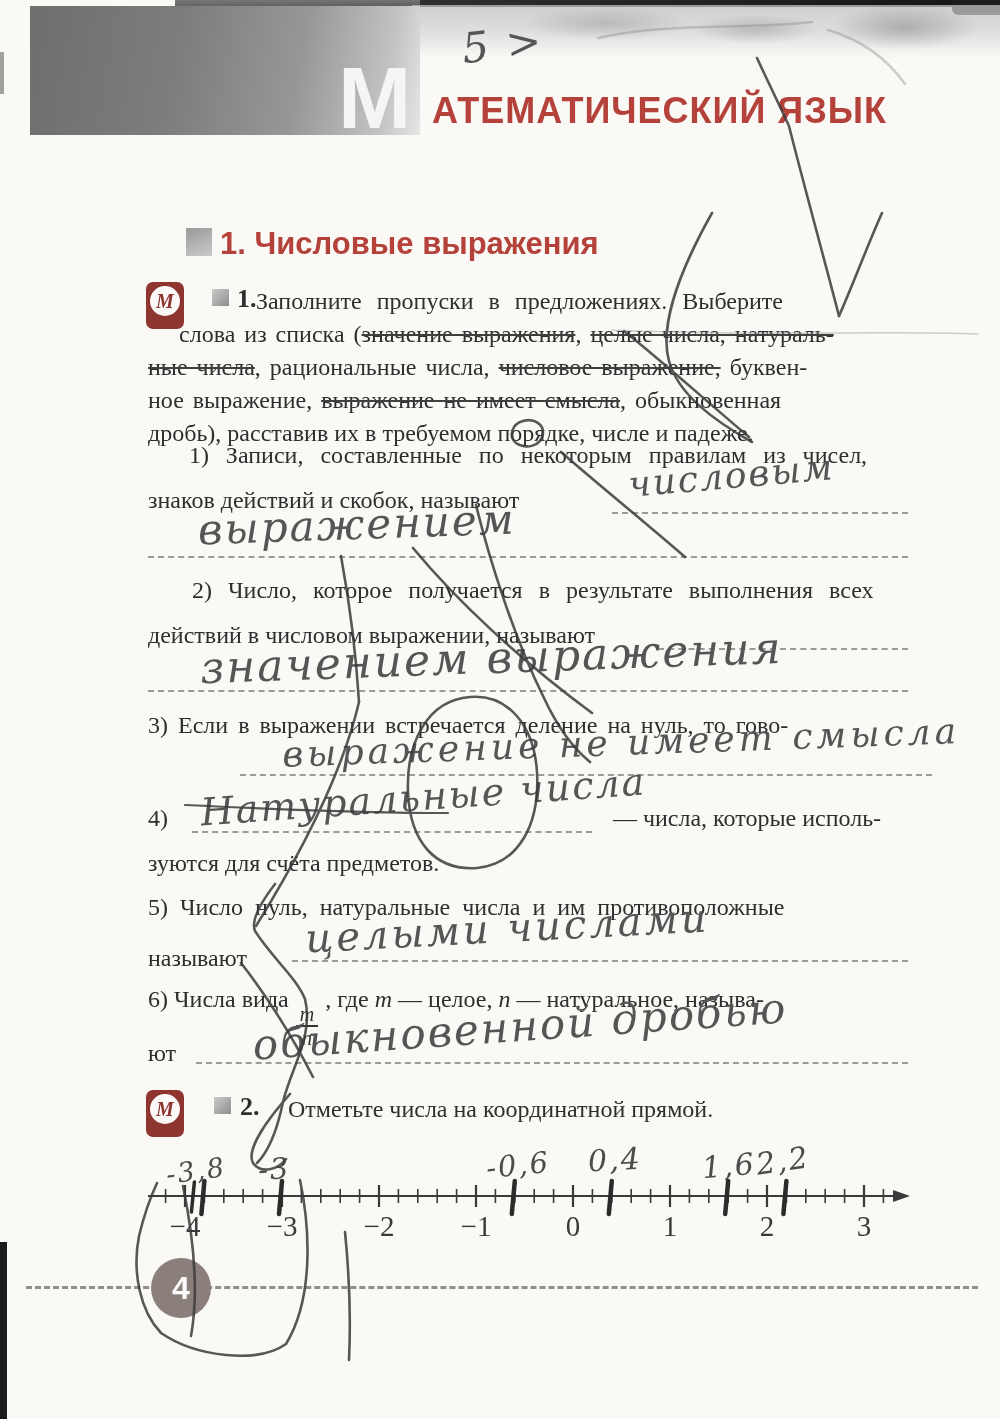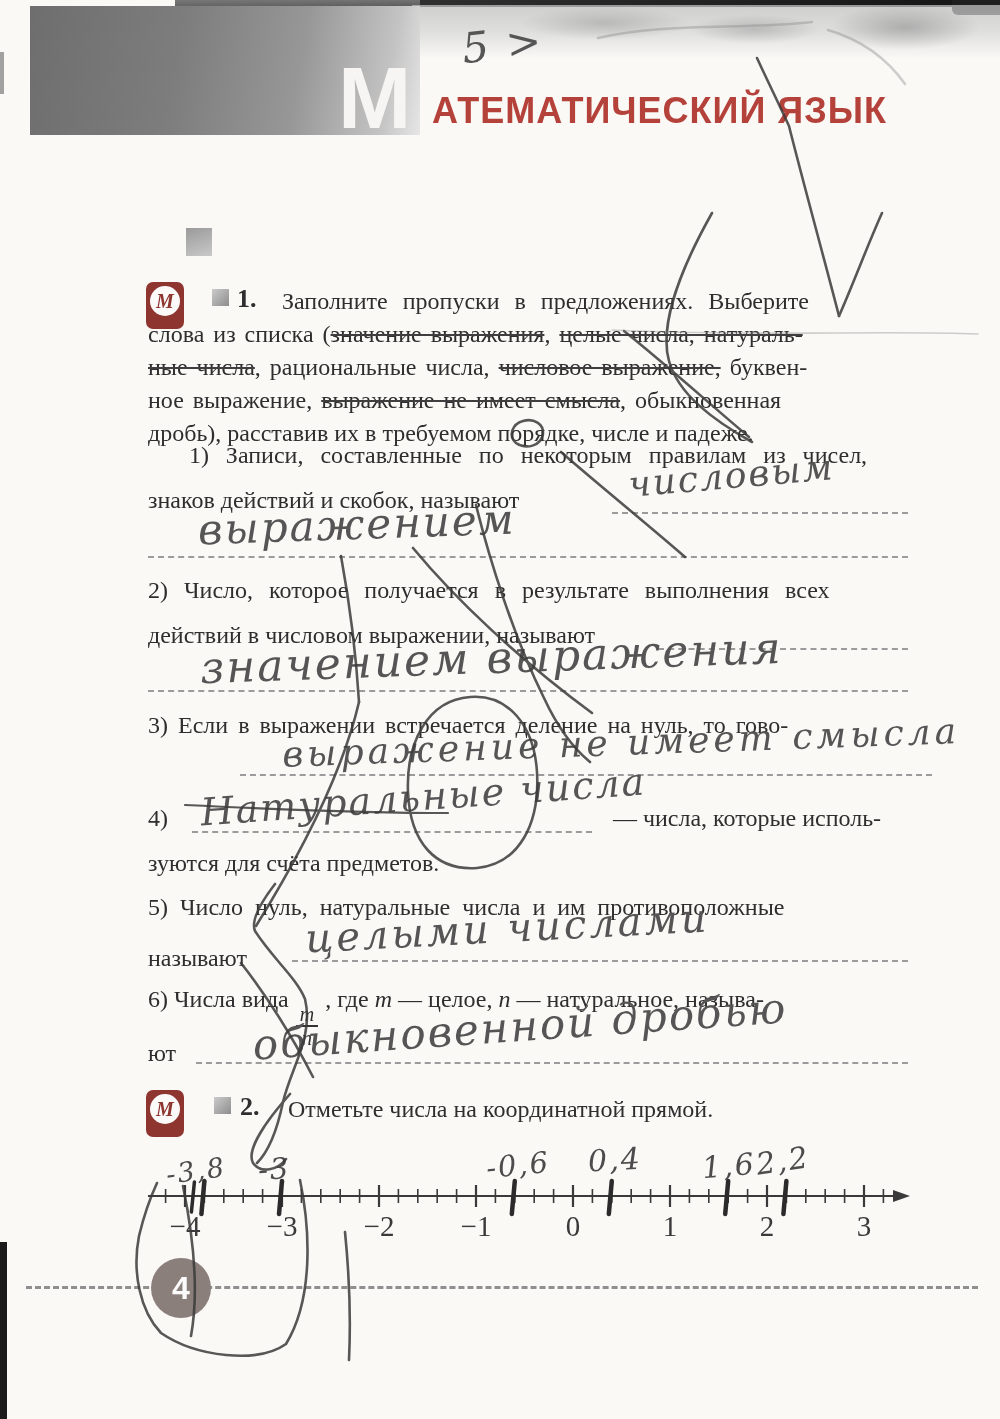--- a/index.html
+++ b/index.html
@@ -75,42 +75,43 @@
   <div class="smudge s1"></div>
   <div class="smudge s2"></div>
   <div class="smudge s3"></div>
   <div class="margin-note hw">5 &gt;</div>
 
   <div class="m-block"></div>
   <div class="big-m">М</div>
   <div class="title-rest">АТЕМАТИЧЕСКИЙ ЯЗЫК</div>
 
   <div class="sec-bullet"></div>
+  <div class="sec-title">1. Числовые выражения</div>
 
   <div class="m-badge" style="left:146px;top:282px;">
     <div class="circ">М</div>
   </div>
   <div class="sq" style="left:212px;top:289px;"></div>
   <div class="tnum" style="left:237px;top:284px;">1.</div>
 
   <div id="intro-lines"></div>
     <div class="pl" style="top: 385px; word-spacing: 3px;"><span>ное выражение, </span><span class="struck">выражение не имеет смысла</span><span>, обыкновенная</span></div>
     <div class="pl" style="top: 418px;"><span>дробь), расставив их в требуемом порядке, числе и падеже.</span></div>
     <div class="pl" style="top: 352px; word-spacing: 3px;"><span class="struck">ные числа</span><span>, рациональные числа, </span><span class="struck">числовое выражение,</span><span> буквен-</span></div>
-    <div class="pl" style="top: 319px; word-spacing: 3px;"><span>слова из списка (</span><span class="struck">значение выражения</span><span>, </span><span class="struck">целые числа, натураль-</span></div>
-    <div class="pl" style="top: 286px; left: 282px; width: 638px; word-spacing: 9px;"><span>Заполните пропуски в предложениях. Выберите</span></div>
+    <div class="pl" style="top: 319px; word-spacing: 3px; margin-left: 31px;"><span>слова из списка (</span><span class="struck">значение выражения</span><span>, </span><span class="struck">целые числа, натураль-</span></div>
+    <div class="pl" style="top: 286px; left: 256px; width: 638px; word-spacing: 9px;"><span>Заполните пропуски в предложениях. Выберите</span></div>
 
   <div class="pl" style="top:440px;word-spacing:11px;text-align:center;">1) Записи, составленные по некоторым правилам из чисел,</div>
   <div class="pl" style="top:485px;">знаков действий и скобок, называют</div>
   <div class="blank" style="left:612px;top:512px;width:296px;"></div>
   <div class="hw" style="left:628px;top:455px;font-size:36px;transform:rotate(-5deg);">числовым</div>
   <div class="blank" style="left:148px;top:556px;width:760px;"></div>
   <div class="hw" style="left:198px;top:500px;font-size:42px;transform:rotate(-2deg);">выражением</div>
 
-  <div class="pl" style="top:575px;word-spacing:10px;">2) Число, которое получается в результате выполнения всех</div>
+  <div class="pl" style="top:575px;word-spacing:10px;margin-left:44px;">2) Число, которое получается в результате выполнения всех</div>
   <div class="pl" style="top:620px;">действий в числовом выражении, называют</div>
   <div class="blank" style="left:658px;top:648px;width:250px;"></div>
   <div class="blank" style="left:148px;top:690px;width:760px;"></div>
   <div class="hw" style="left:200px;top:632px;font-size:44px;transform:rotate(-2deg);">значением выражения</div>
 
   <div class="pl" style="top:710px;word-spacing:4px;">3) Если в выражении встречается деление на нуль, то гово-</div>
   <div class="blank" style="left:240px;top:774px;width:692px;"></div>
   <div class="hw" style="left:282px;top:722px;font-size:36px;letter-spacing:4px;transform:rotate(-2deg);">выражение не имеет смысла</div>
 
   <div class="pl" style="top:803px;width:40px;">4)</div>

